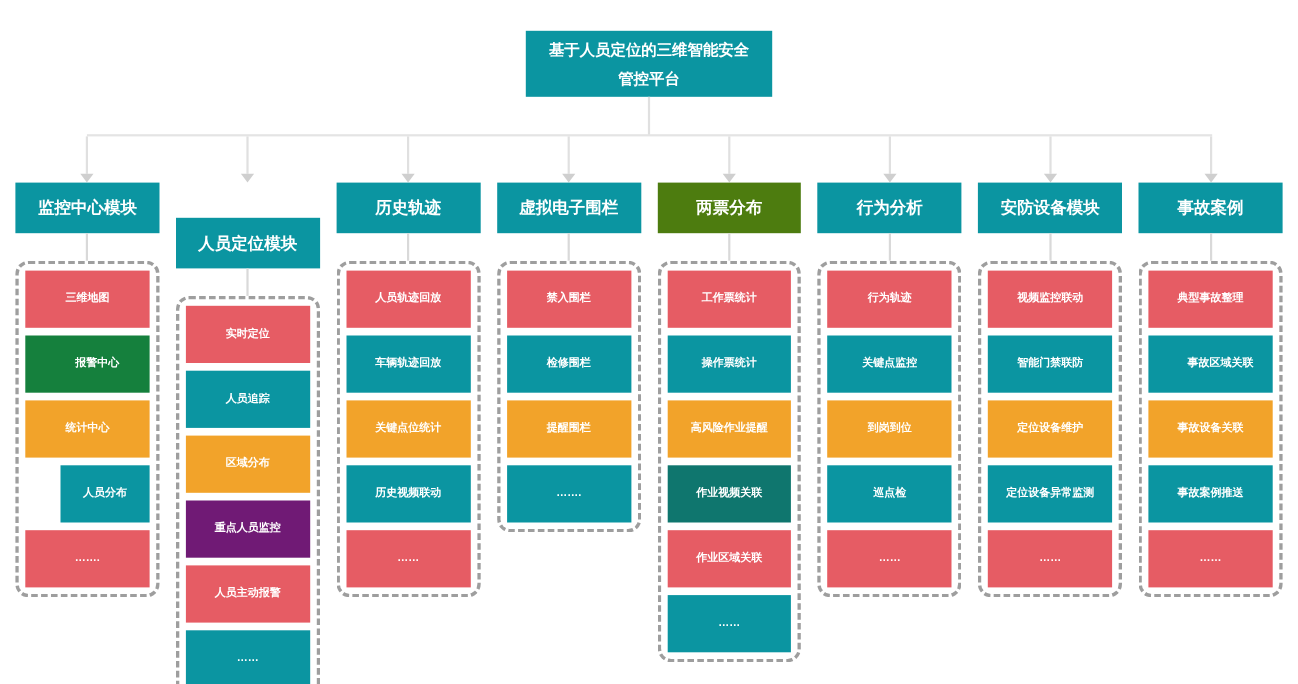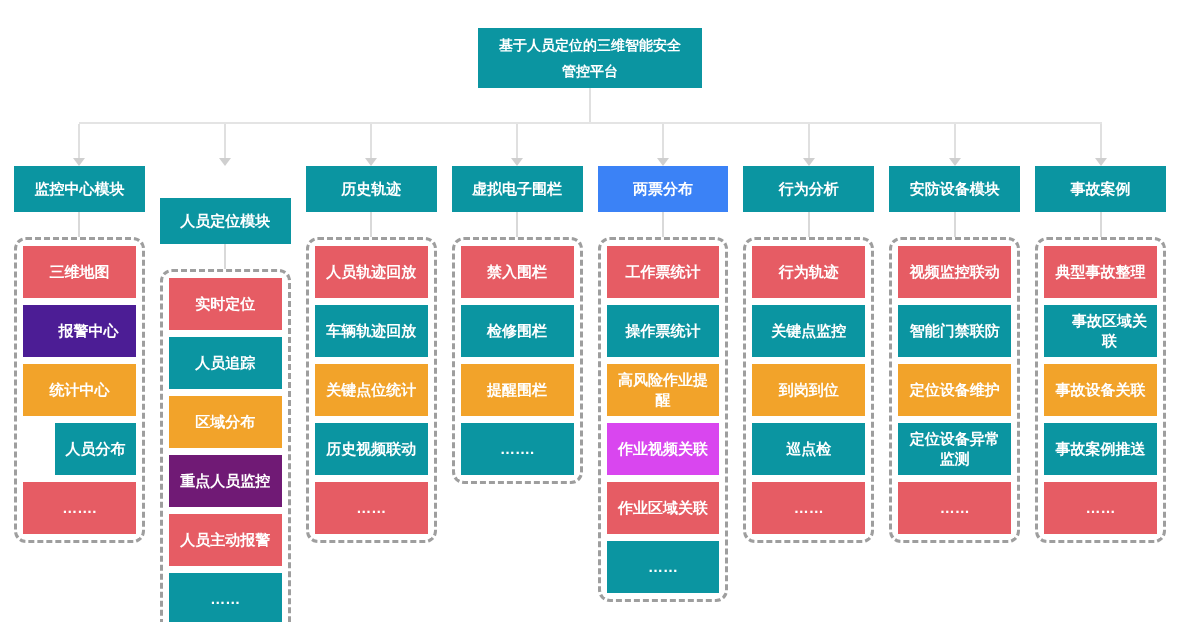--- a/index.html
+++ b/index.html
@@ -26,21 +26,21 @@
 
   .hdr{height:46px;display:flex;align-items:center;justify-content:center;text-align:center;
        color:#fff;font-weight:bold;font-size:15px;}
 
   .stub{width:2px;height:25px;background:#d9d9d9;align-self:center;}
 
   .panel{border:3px dashed #9e9e9e;border-radius:12px;padding:6px;
          display:flex;flex-direction:column;gap:7px;}
 
   .item{min-height:52px;box-sizing:border-box;padding:0 6px;display:flex;align-items:center;
-        justify-content:center;text-align:center;color:#fff;font-weight:bold;font-size:15px;
+        justify-content:center;text-align:center;color:#fff;font-weight:bold;font-size:10px;
         line-height:20px;word-break:break-all;}
 </style>
 </head>
 <body>
 
 <div class="canvas">
 
   <div class="title" style="background: rgb(11, 149, 161);">基于人员定位的三维智能安全管控平台</div>
   <div class="title-stub"></div>
   <div class="bus"></div>
@@ -49,21 +49,21 @@
 
     <div class="col">
       <div class="drop">
         <span class="dline"></span>
         <span class="arrowhead"></span>
       </div>
       <div class="hdr" style="background: rgb(11, 149, 161);">监控中心模块</div>
       <div class="stub"></div>
       <div class="panel">
         <div class="item" style="background: rgb(230, 92, 100);">三维地图</div>
-        <div class="item" style="background: #4c1d95; padding-left: 24px;">报警中心</div>
+        <div class="item" style="background: #15803d; padding-left: 24px;">报警中心</div>
         <div class="item" style="background: rgb(242, 163, 42);">统计中心</div>
         <div class="item" style="background: rgb(11, 149, 161); margin-left: 32px;">人员分布</div>
         <div class="item" style="background: rgb(230, 92, 100);">…….</div>
       </div>
     </div>
 
     <div class="col">
       <div class="drop">
         <span class="dline"></span>
         <span class="arrowhead"></span>
@@ -109,27 +109,27 @@
         <div class="item" style="background: rgb(242, 163, 42);">提醒围栏</div>
         <div class="item" style="background: rgb(11, 149, 161);">…….</div>
       </div>
     </div>
 
     <div class="col">
       <div class="drop">
         <span class="dline"></span>
         <span class="arrowhead"></span>
       </div>
-      <div class="hdr" style="background: #3b82f6;">两票分布</div>
+      <div class="hdr" style="background: #4d7c0f;">两票分布</div>
       <div class="stub"></div>
       <div class="panel">
         <div class="item" style="background: rgb(230, 92, 100);">工作票统计</div>
         <div class="item" style="background: rgb(11, 149, 161);">操作票统计</div>
         <div class="item" style="background: rgb(242, 163, 42);">高风险作业提醒</div>
-        <div class="item" style="background: #d946ef;">作业视频关联</div>
+        <div class="item" style="background: #0f766e;">作业视频关联</div>
         <div class="item" style="background: rgb(230, 92, 100);">作业区域关联</div>
         <div class="item" style="background: rgb(11, 149, 161);">……</div>
       </div>
     </div>
 
     <div class="col">
       <div class="drop">
         <span class="dline"></span>
         <span class="arrowhead"></span>
       </div>

